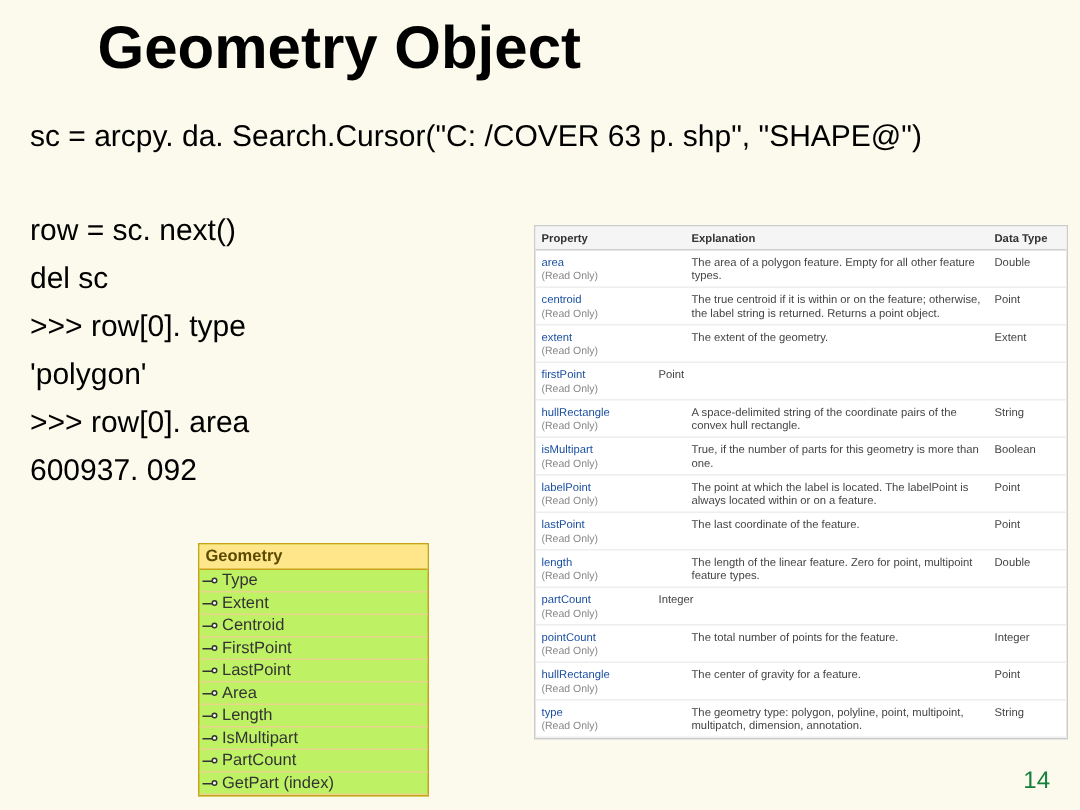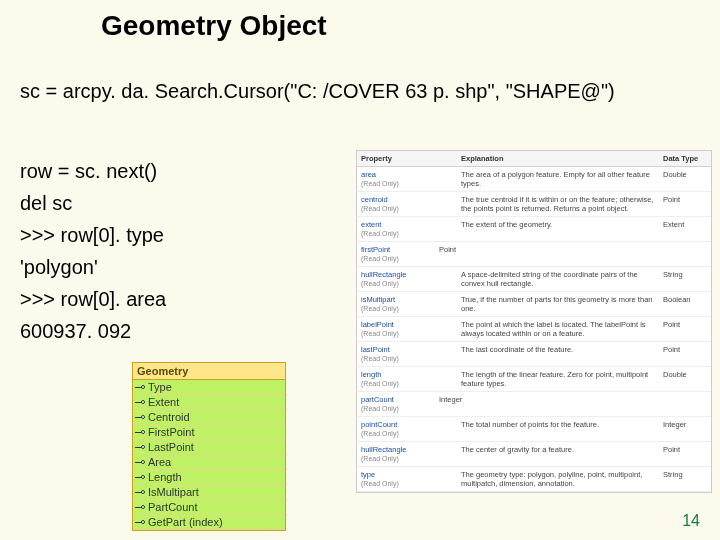--- a/index.html
+++ b/index.html
@@ -9,34 +9,33 @@
     background: #fbfaec;
     font-family: Arial, Helvetica, sans-serif;
     color: #000;
     position: relative;
     overflow: hidden;
   }
   .title {
     position: absolute;
     top: 10px;
     left: 65px;
-    font-size: 28px;
+    font-size: 40px;
     font-weight: bold;
-    margin-left: 36px;
   }
   .code-top {
     position: absolute;
     top: 80px;
     left: 20px;
     font-size: 20px;
     white-space: pre;
   }
   .code-left {
     position: absolute;
-    top: 155px;
+    top: 138px;
     left: 20px;
     font-size: 20px;
     line-height: 32px;
     white-space: pre;
   }
   .table-wrap {
     position: absolute;
     top: 150px;
     left: 356px;
     width: 354px;
@@ -125,21 +124,21 @@
     <div class="col-type">Data Type</div>
   </div>
   <div id="tbody">
       <div class="trow">
         <div class="col-prop"><span class="prop-name">area</span><br><span class="prop-sub">(Read Only)</span></div>
         <div class="col-exp">The area of a polygon feature. Empty for all other feature types.</div>
         <div class="col-type">Double</div>
       </div>
       <div class="trow">
         <div class="col-prop"><span class="prop-name">centroid</span><br><span class="prop-sub">(Read Only)</span></div>
-        <div class="col-exp">The true centroid if it is within or on the feature; otherwise, the points point is returned. Returns a point object.</div>
+        <div class="col-exp">The true centroid if it is within or on the feature; otherwise, the label string is returned. Returns a point object.</div>
         <div class="col-type">Point</div>
       </div>
       <div class="trow">
         <div class="col-prop"><span class="prop-name">extent</span><br><span class="prop-sub">(Read Only)</span></div>
         <div class="col-exp">The extent of the geometry.</div>
         <div class="col-type">Extent</div>
       </div>
       <div class="trow">
         <div class="col-prop"><span class="prop-name">firstPoint</span><br><span class="prop-sub">(Read Only)</span></div>
         <div class="col-type">Point</div>

